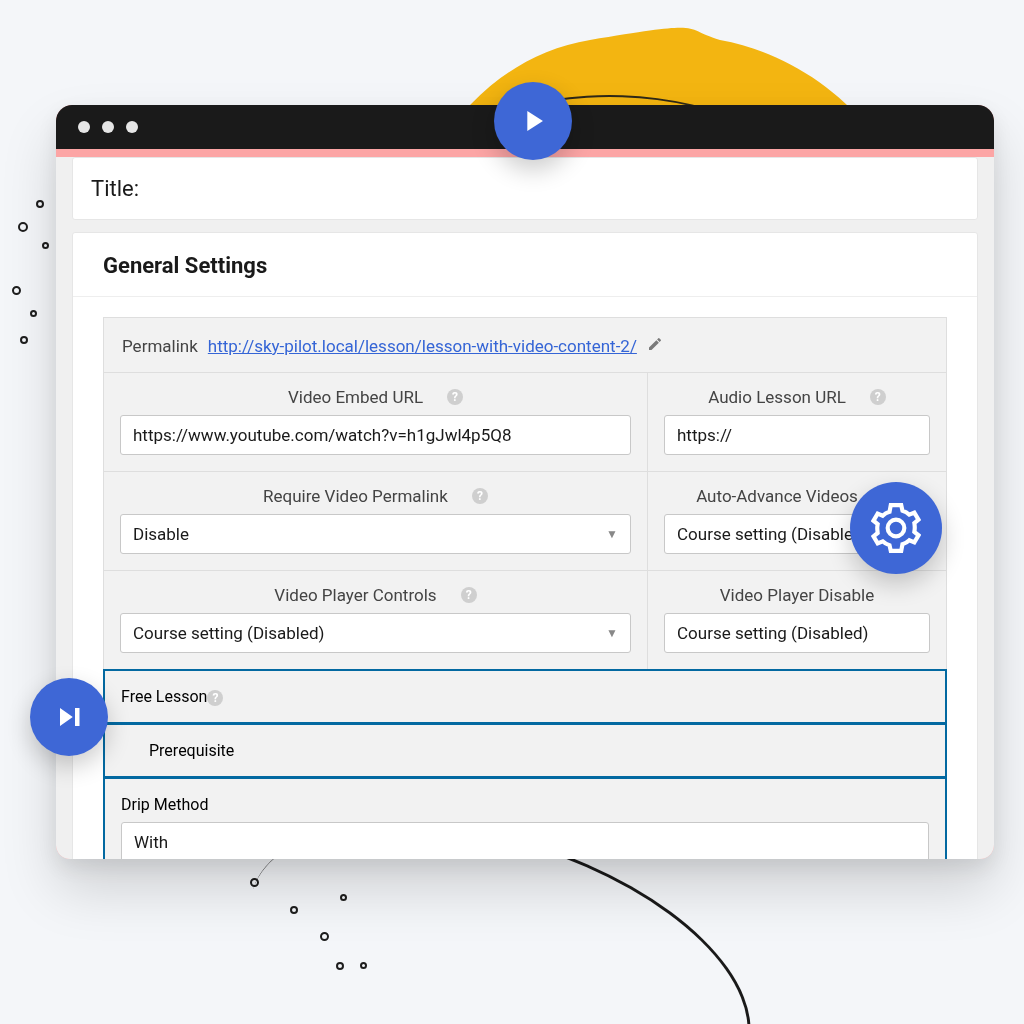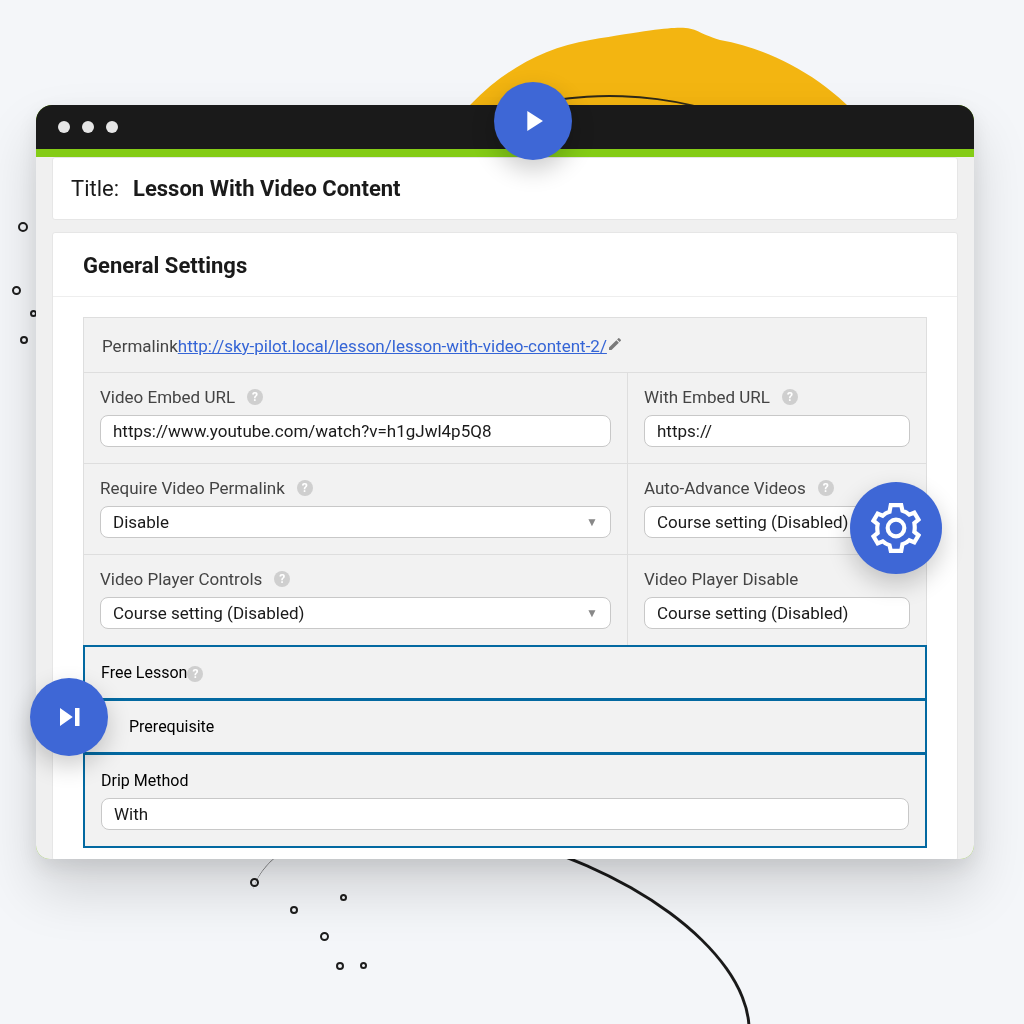--- a/index.html
+++ b/index.html
@@ -25,23 +25,23 @@
   }
   .scribble1 { top: 115px; left: 270px; width: 680px; height: 640px; border-width: 2.5px; transform: rotate(-8deg);}
   .scribble2 { top: 95px; left: 250px; width: 720px; height: 700px; border-width: 2.5px; transform: rotate(2deg);}
   .scribble-bottom { position:absolute; top:840px; left:240px; width:520px; height:260px; border:3px solid #1a1a1a; border-radius:50%; border-bottom:none; border-left:none; transform: rotate(18deg);}
   .dots { position:absolute; }
   .dots span{position:absolute;border:2px solid #1e1e1e;border-radius:50%;}
 
   
   .window {
     position: absolute;
-    top: 105px; left: 36px;
+    top: 105px; left: 56px;
     width: 938px; height: 754px;
-    background: #84cc16;
+    background: #fca5a5;
     border-radius: 16px 16px 14px 14px;
     box-shadow: 0 30px 55px rgba(0,0,0,0.15), 0 8px 20px rgba(0,0,0,0.08);
     overflow: hidden;
   }
   .titlebar {
     height: 44px;
     background: #1a1a1a;
     border-radius: 14px 14px 0 0;
     display: flex; align-items: center;
     padding-left: 22px; gap: 12px;
@@ -67,45 +67,45 @@
   .panel-head{
     padding: 20px 30px 18px 30px;
     font-size:22px; font-weight:700; color:#1a1a1a;
     border-bottom:1px solid #eee;
   }
   .permalink{
     margin: 20px 30px 0 30px;
     background:#f2f2f2; border:1px solid #dedede;
     padding: 18px 18px 16px 18px;
     font-size:17px; color:#444;
-    display:flex; align-items:center; flex-wrap:wrap;
+    display:flex; align-items:center; gap:10px; flex-wrap:wrap;
   }
   .permalink a{ color:#3565d6; text-decoration:underline; }
   .pencil{ color:#7a7a7a; font-size:17px; }
 
   .grid{
     display:grid;
     grid-template-columns: 1fr 300px;
     gap: 0;
     margin: 0 30px;
   }
   .cell{
     background:#f2f2f2; border:1px solid #dedede;
     padding: 14px 16px 16px 16px;
     margin-top:-1px;
   }
   .cell.left{ margin-right:-1px;}
   .cell .label{
     font-size:17px; color:#444; margin-bottom:8px;
-    display:flex; align-items:center; gap:12px;
+    display:flex; align-items:center; gap:24px;justify-content:center;
   }
   .help{ width:16px;height:16px;border-radius:50%;background:#cfcfcf;display:inline-flex;align-items:center;justify-content:center;color:#fff;font-size:12px;font-weight:700; }
   .input, .select{
-    width:100%; height:32px; background:#fff;
-    border:1px solid #c8c8c8; border-radius:8px;
+    width:100%; height:40px; background:#fff;
+    border:1px solid #c8c8c8; border-radius:3px;
     font-size:17px; padding: 0 12px; color:#1a1a1a;
     display:flex; align-items:center; justify-content:space-between;
   }
   .select .caret{ color:#888; font-size:12px; }
 
   .full{
     grid-column: 1 / span 2;
     background:#f2f2f2; border:2px solid #0369a1;
     padding: 16px 16px; margin-top:-1px;
   }
@@ -149,21 +149,20 @@
 <div class="window">
   <div class="titlebar">
     <div class="traffic"></div>
     <div class="traffic"></div>
     <div class="traffic"></div>
   </div>
 
   <div class="content">
     <div class="title-row">
       <span class="lbl">Title:</span>
-      <span class="val">Lesson With Video Content</span>
     </div>
 
     <div class="panel">
       <div class="panel-head">General Settings</div>
 
       <div class="permalink">
         <span>Permalink</span>
         <a href="#">http://sky-pilot.local/lesson/lesson-with-video-content-2/</a>
         <span class="pencil">
           <svg width="16" height="16" viewBox="0 0 24 24">
@@ -177,21 +176,21 @@
           <div class="label">
               <span>Video Embed URL</span>
               <span class="help">?</span>
             </div>
           <div class="input">
               <span>https://www.youtube.com/watch?v=h1gJwl4p5Q8</span>
             </div>
         </div>
         <div class="cell">
           <div class="label">
-              <span>With Embed URL</span>
+              <span>Audio Lesson URL</span>
               <span class="help">?</span>
             </div>
           <div class="input">
               <span>https://</span>
             </div>
         </div>
 
         <div class="cell left">
           <div class="label">
               <span>Require Video Permalink</span>

